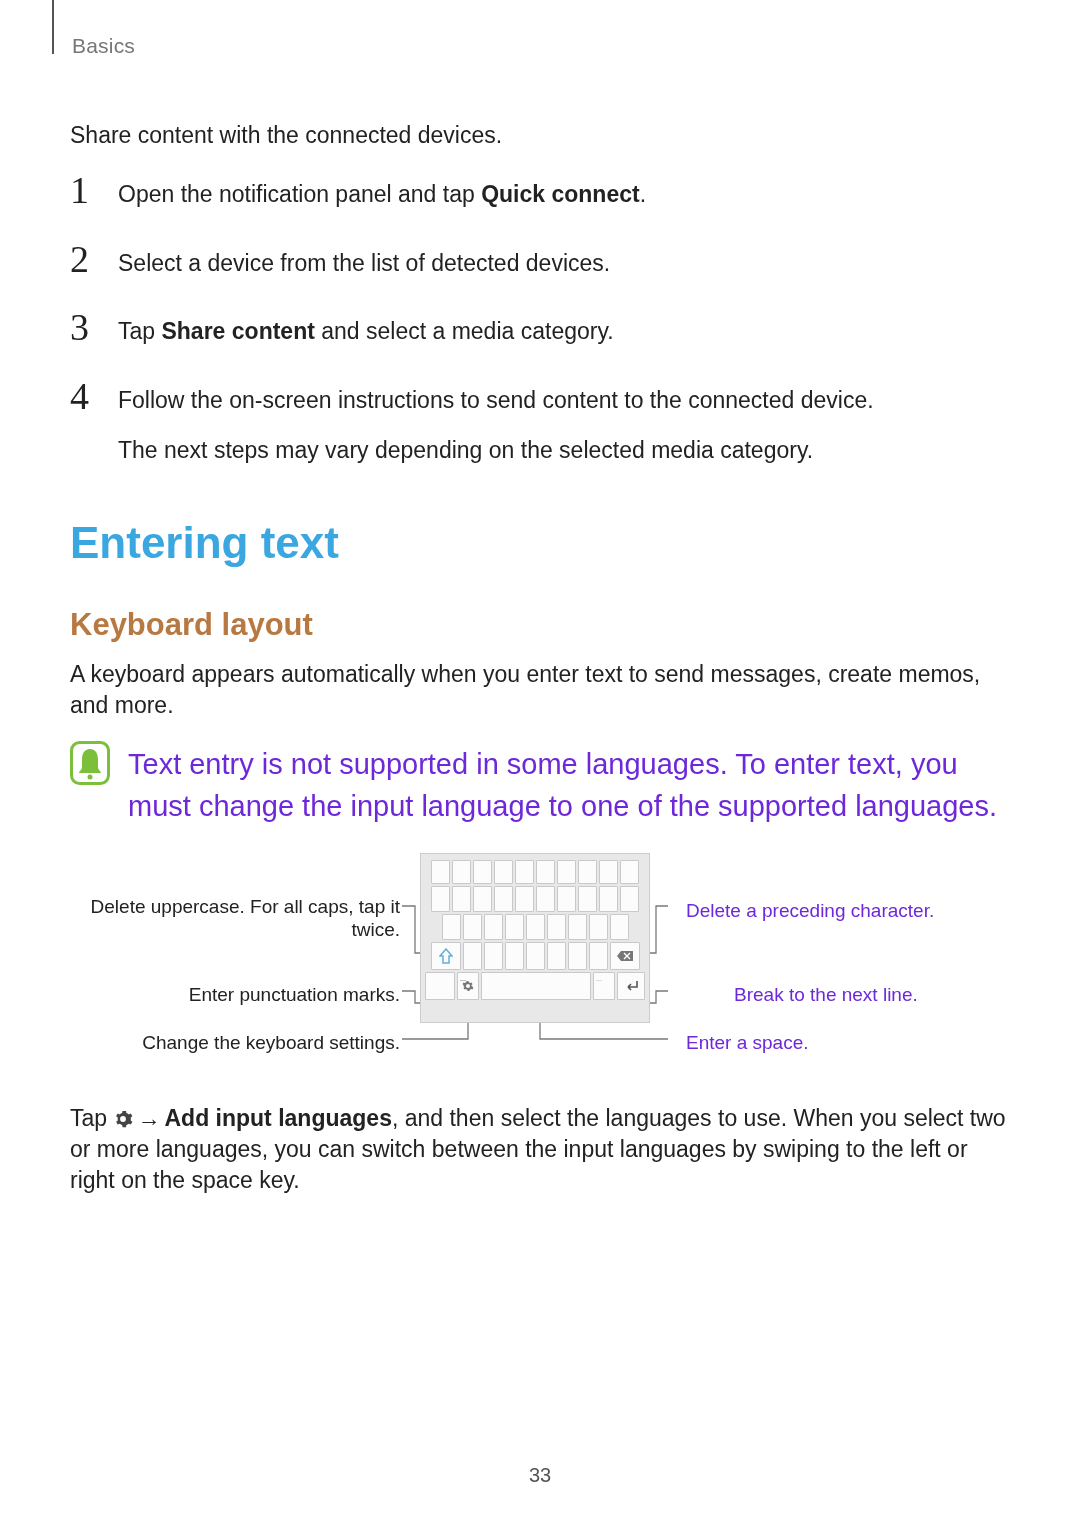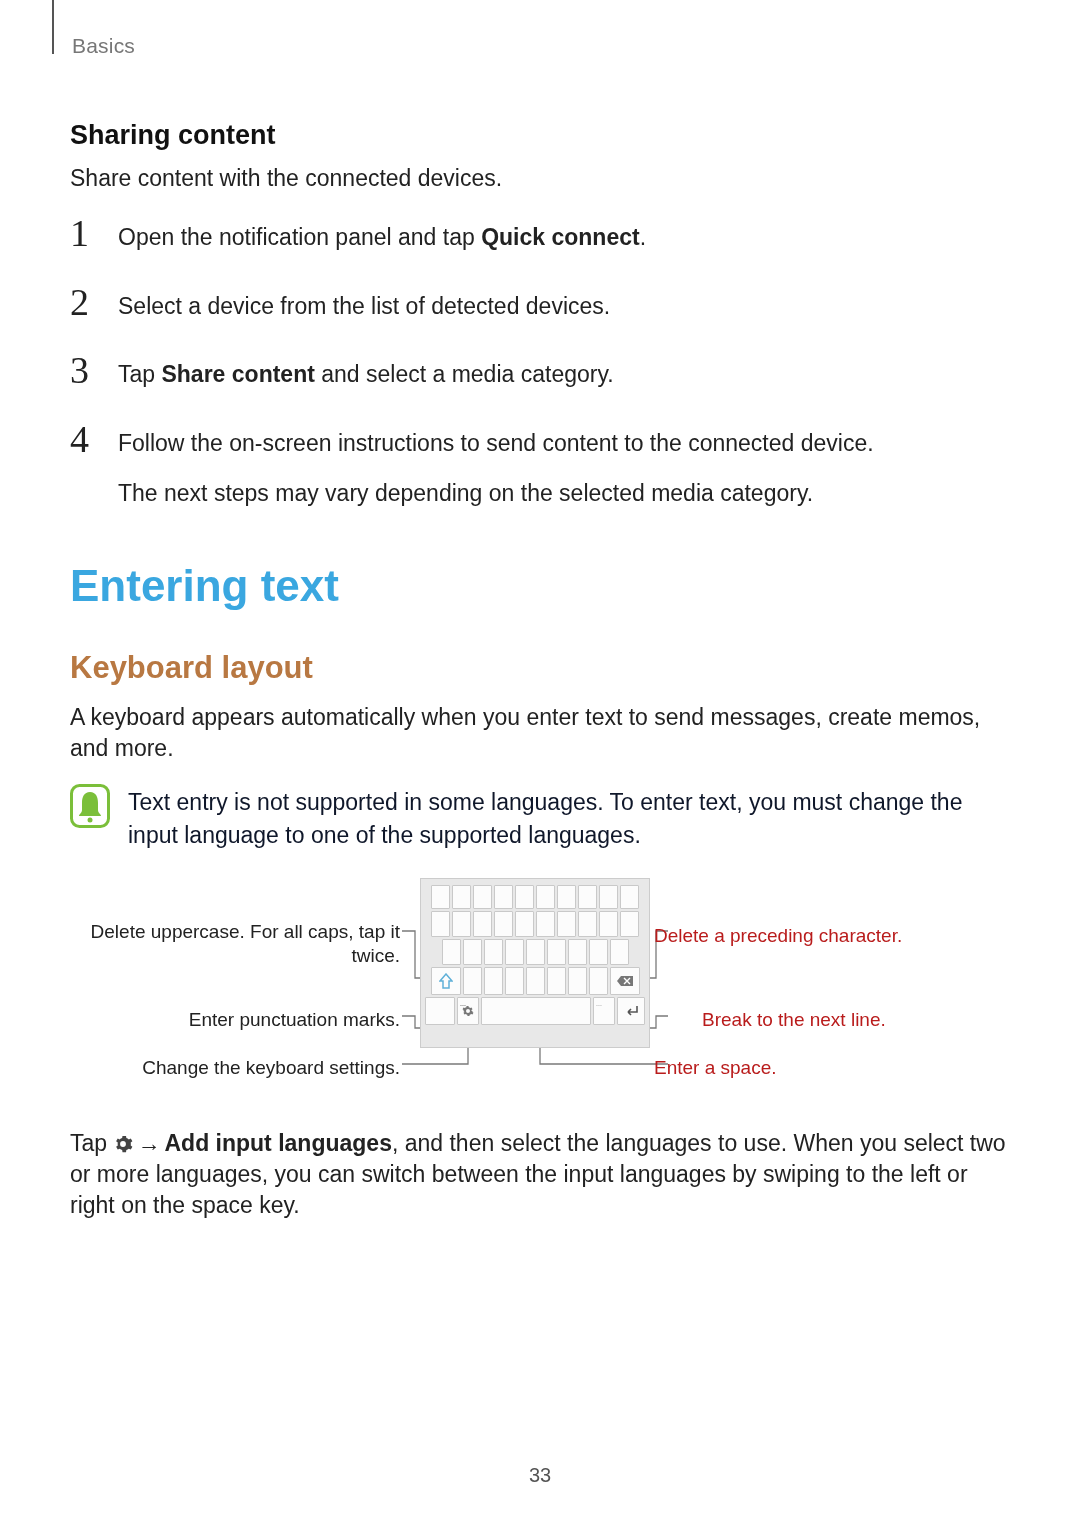--- a/index.html
+++ b/index.html
@@ -12,21 +12,21 @@
   .body-para { font-size: 23px; color: #222; line-height: 1.35; margin-bottom: 20px; }
   .steps { margin-top: 10px; }
   .step { display: flex; align-items: flex-start; gap: 20px; margin: 16px 0 28px 0; }
   .step-num { font-size: 38px; font-weight: 400; color: #222; min-width: 28px; line-height: 1; font-family: Georgia, "Times New Roman", serif; }
   .step-text { font-size: 23px; color: #222; line-height: 1.5; padding-top: 6px; }
   .step-text .sub { display: block; margin-top: 16px; }
   .bold { font-weight: 700; }
   .h1-blue { font-size: 44px; font-weight: 700; color: #3aa7e0; margin-top: 50px; margin-bottom: 28px; }
   .h2-brown { font-size: 31px; font-weight: 700; color: #b87842; margin-bottom: 16px; margin-top: 39px; }
   .note-row { display: flex; align-items: flex-start; gap: 18px; margin: 10px 0 26px 0; }
-  .note-text { font-size: 23px; color: #0f172a; line-height: 1.45; padding-top: 2px; }
+  .note-text { font-size: 29px; color: #6d28d9; line-height: 1.45; padding-top: 2px; }
   .note-icon svg { display: block; }
   .kbd-figure { position: relative; width: 940px; height: 220px; margin: 10px auto 30px auto; }
   .kbd-body { position: absolute; left: 350px; top: 0; width: 230px; height: 170px; background: #e8e8e8; border: 1px solid #ccc; }
   .krow { display: flex; justify-content: center; gap: 2px; }
   .kkey { background: #fcfcfc; border: 1px solid #c9c9c9; border-radius: 1px; }
   .r1 { margin-top: 6px; } .r1 .kkey { width: 19px; height: 24px; }
   .r2 { margin-top: 2px; } .r2 .kkey { width: 19px; height: 26px; }
   .r3 { margin-top: 2px; } .r3 .kkey { width: 19px; height: 26px; }
   .r4 { margin-top: 2px; align-items: center; }
   .r4 .kkey { height: 28px; }
@@ -34,42 +34,41 @@
   .bksp  { width: 30px; display:flex; align-items:center; justify-content:center; }
   .mid7  { width: 19px; }
   .r5 { margin-top: 2px; }
   .r5 .kkey { height: 28px; }
   .punct { width: 30px; }
   .gearkey { width: 22px; display:flex; align-items:center; justify-content:center; position:relative; }
   .geardots { position:absolute; top:2px; left:2px; font-weight:700; }
   .space { flex: 1; }
   .enterkey { width: 28px; display:flex; align-items:center; justify-content:center; }
   .leftcol { position: absolute; left: 0; width: 330px; text-align: right; font-size: 19px; color: #222; line-height: 1.25; }
-  .rightcol { position: absolute; left: 584px; width: 330px; text-align: left; font-size: 19px; color: #b91c1c; line-height: 1.25; }
+  .rightcol { position: absolute; left: 616px; width: 330px; text-align: left; font-size: 19px; color: #6d28d9; line-height: 1.25; }
   .lbl-upper { top: 42px; }
   .lbl-punct { top: 130px; }
   .lbl-settings { top: 178px; }
   .lbl-delete { top: 46px; }
   .lbl-break { top: 130px; margin-left: 48px; }
   .lbl-space { top: 178px; }
   .wire { stroke: #7a7a7a; stroke-width: 1.3; fill: none; }
   .gear-inline svg { vertical-align: -3px; }
   .arrow-inline { padding: 0 4px; }
   .page-number { position: absolute; bottom: 40px; left: 0; width: 1080px; text-align: center; font-size: 20px; color: #555; }
 </style>
 </head>
 <body>
 
 <div class="page">
   <div class="top-rule"></div>
   <div class="breadcrumb">Basics</div>
 
   <div class="content">
 
-    <div class="h3-black">Sharing content</div>
     <div class="body-para">Share content with the connected devices.</div>
 
     <div class="steps">
 
       <div class="step">
         <div class="step-num">1</div>
         <div class="step-text">
           <span>Open the notification panel and tap </span><span class="bold">Quick connect</span><span>.</span>
         </div>
       </div>

